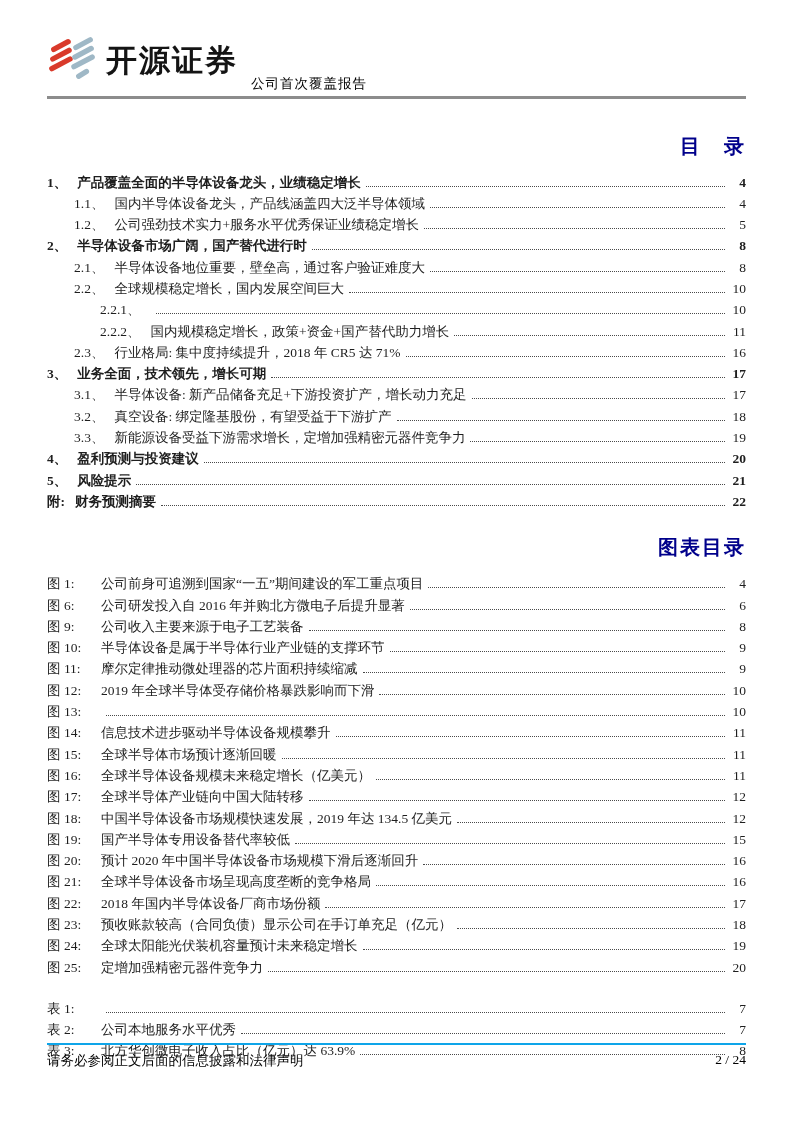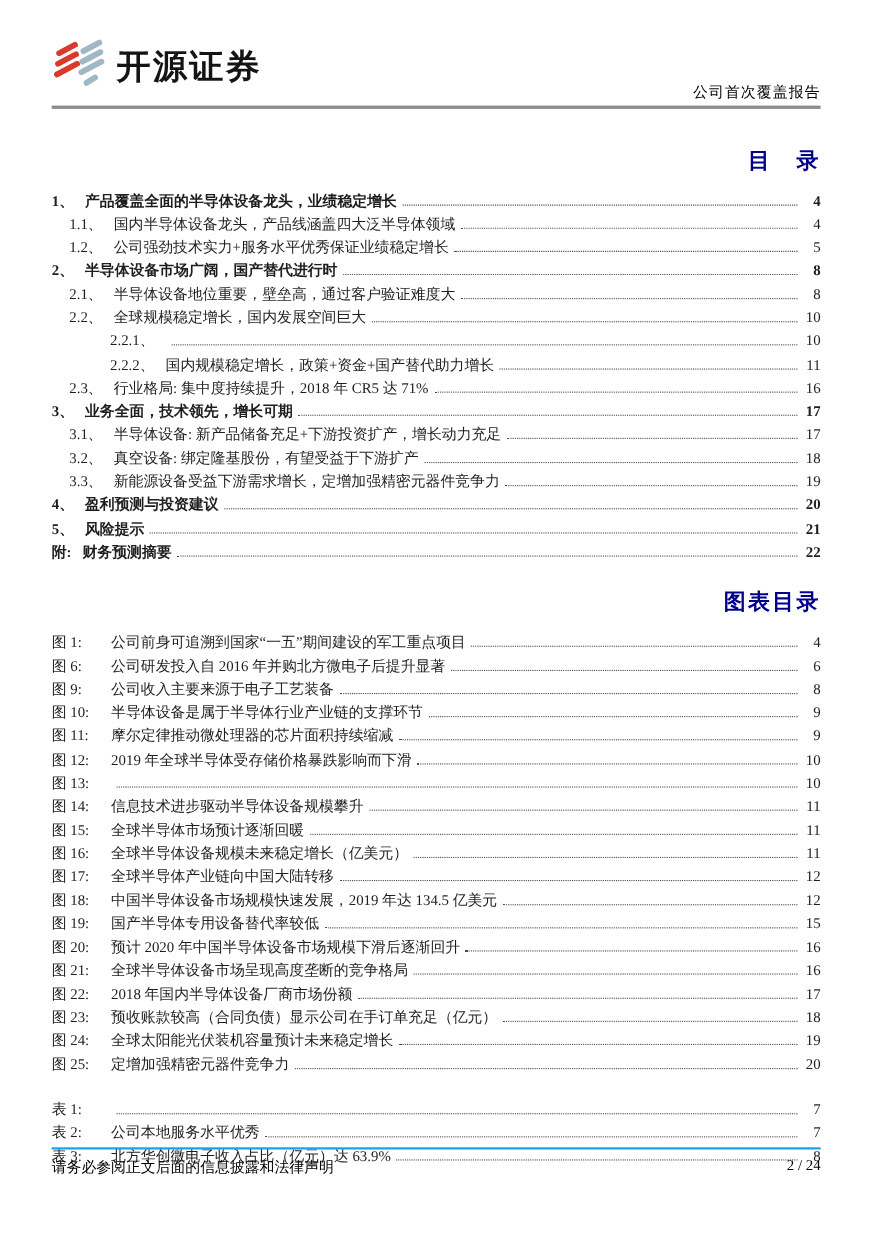--- a/index.html
+++ b/index.html
@@ -3,21 +3,21 @@
 <meta charset="utf-8">
 <style>
   * { box-sizing: border-box; }
   html, body { margin: 0; padding: 0; background: #e8e8e8; }
   .page {
     width: 793px; height: 1122px; margin: 0 auto; background: #ffffff;
     position: relative; font-family: "Liberation Serif", serif; color: #1e1e1e;
     padding: 0 47px; overflow: hidden;
   }
   
-  .header { padding-top: 20px; display: flex; justify-content: space-between; align-items: flex-end; height: 96px; }
+  .header { padding-top: 20px; display: flex; align-items: flex-end; height: 96px; gap: 13px; }
   .brand { display: flex; align-items: center; gap: 9px; margin-bottom: 10px; }
   .brand-name {
     font-family: "Liberation Sans", sans-serif; font-weight: bold;
     font-size: 31px; color: #141414; letter-spacing: 2px;
   }
   .report-type { font-size: 13.5px; font-weight: normal; color: #000; padding-bottom: 3px; letter-spacing: 1px; }
   .header-rule { height: 2.5px; background: #8c8c8c; margin-top: 0; }
   
   .sec-title {
     text-align: right; color: #00008B; font-weight: bold; font-size: 20px;
@@ -25,21 +25,21 @@
   }
   .sec-title.figs { margin: 22px 0 12px 0; }
   
   .row { display: flex; align-items: baseline; font-size: 13.5px; line-height: 21.3px; white-space: nowrap; }
   .num { margin-right: 10px; flex: none; }
   .fnum { width: 54px; margin-right: 0; flex: none; }
   .label { flex: none; }
   .dots { flex: 1 1 auto; border-bottom: 1.6px dotted #4a4a4a; margin: 0 3px 4px 5px; min-width: 10px; }
   .pg { flex: none; min-width: 18px; text-align: right; }
   .lvl-1 { font-weight: 600; }
-  .lvl-2 { margin-left: 16px; }
+  .lvl-2 { margin-left: 27px; }
   .lvl-3 { margin-left: 53px; }
   .tables-block { margin-top: 20px; }
   
   .footer {
     position: absolute; left: 47px; right: 47px; bottom: 52px;
     border-top: 2px solid #0ea5e9; padding-top: 7px;
     display: flex; justify-content: space-between; font-size: 13.5px; color: #000;
   }
 </style>
 </head>

